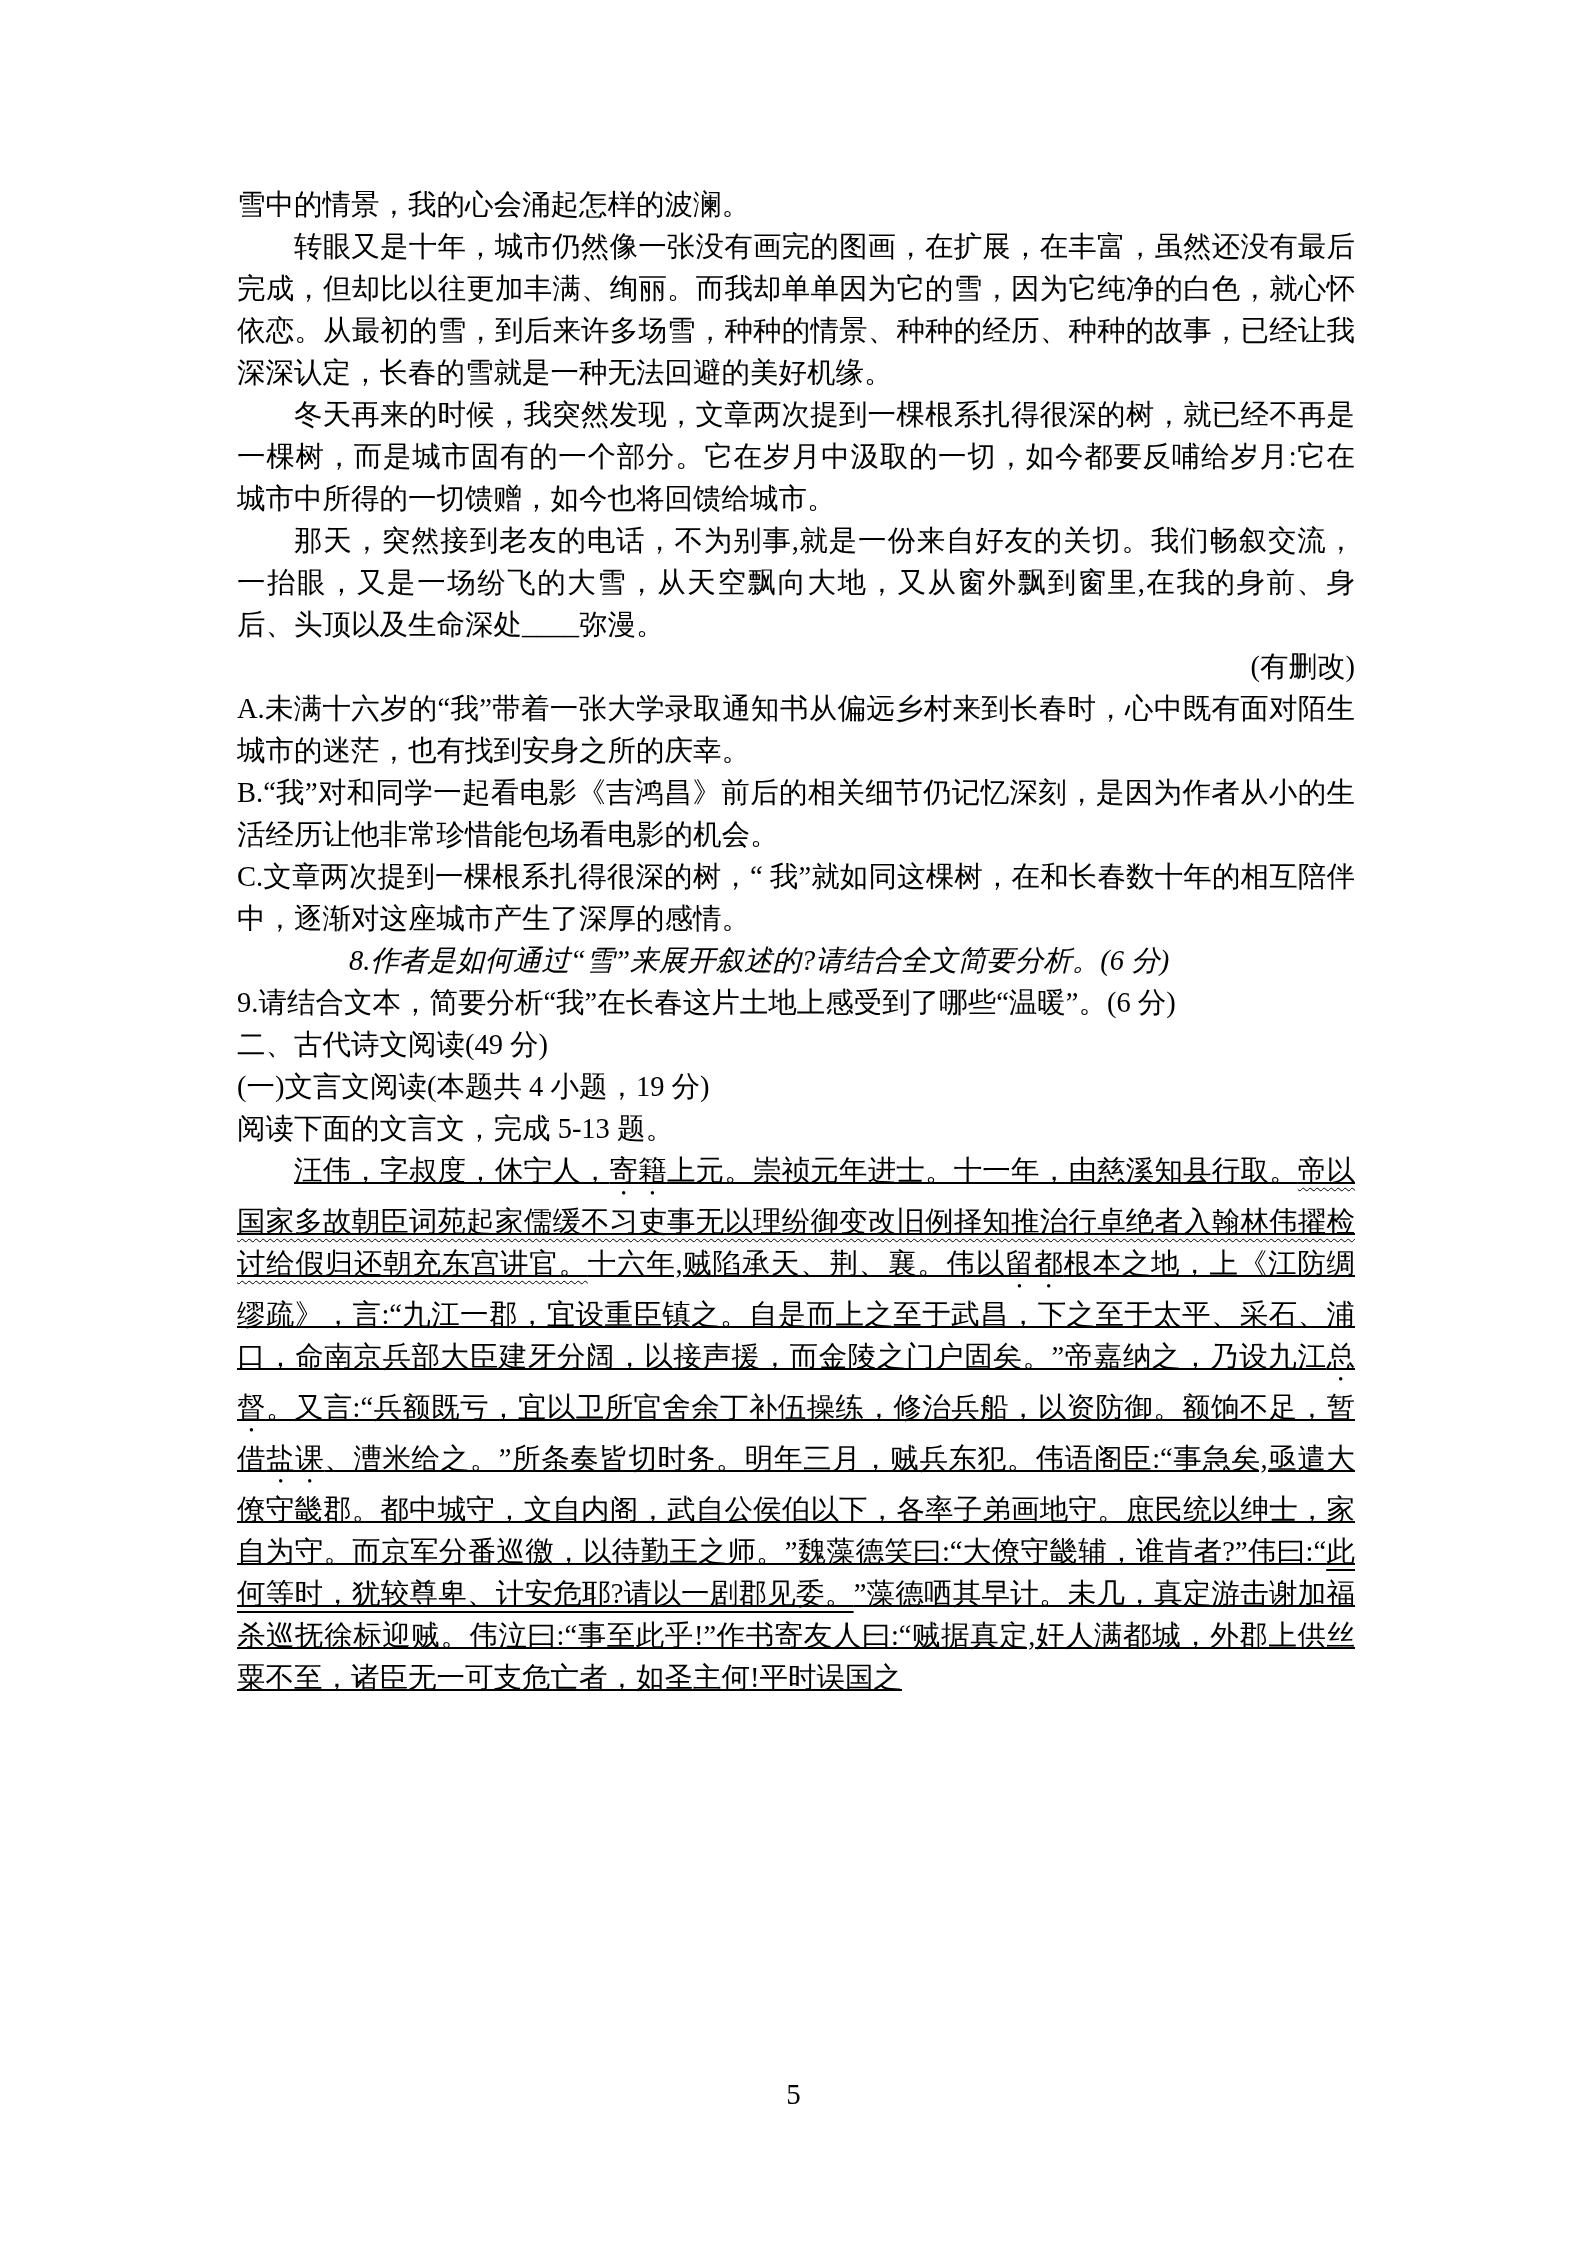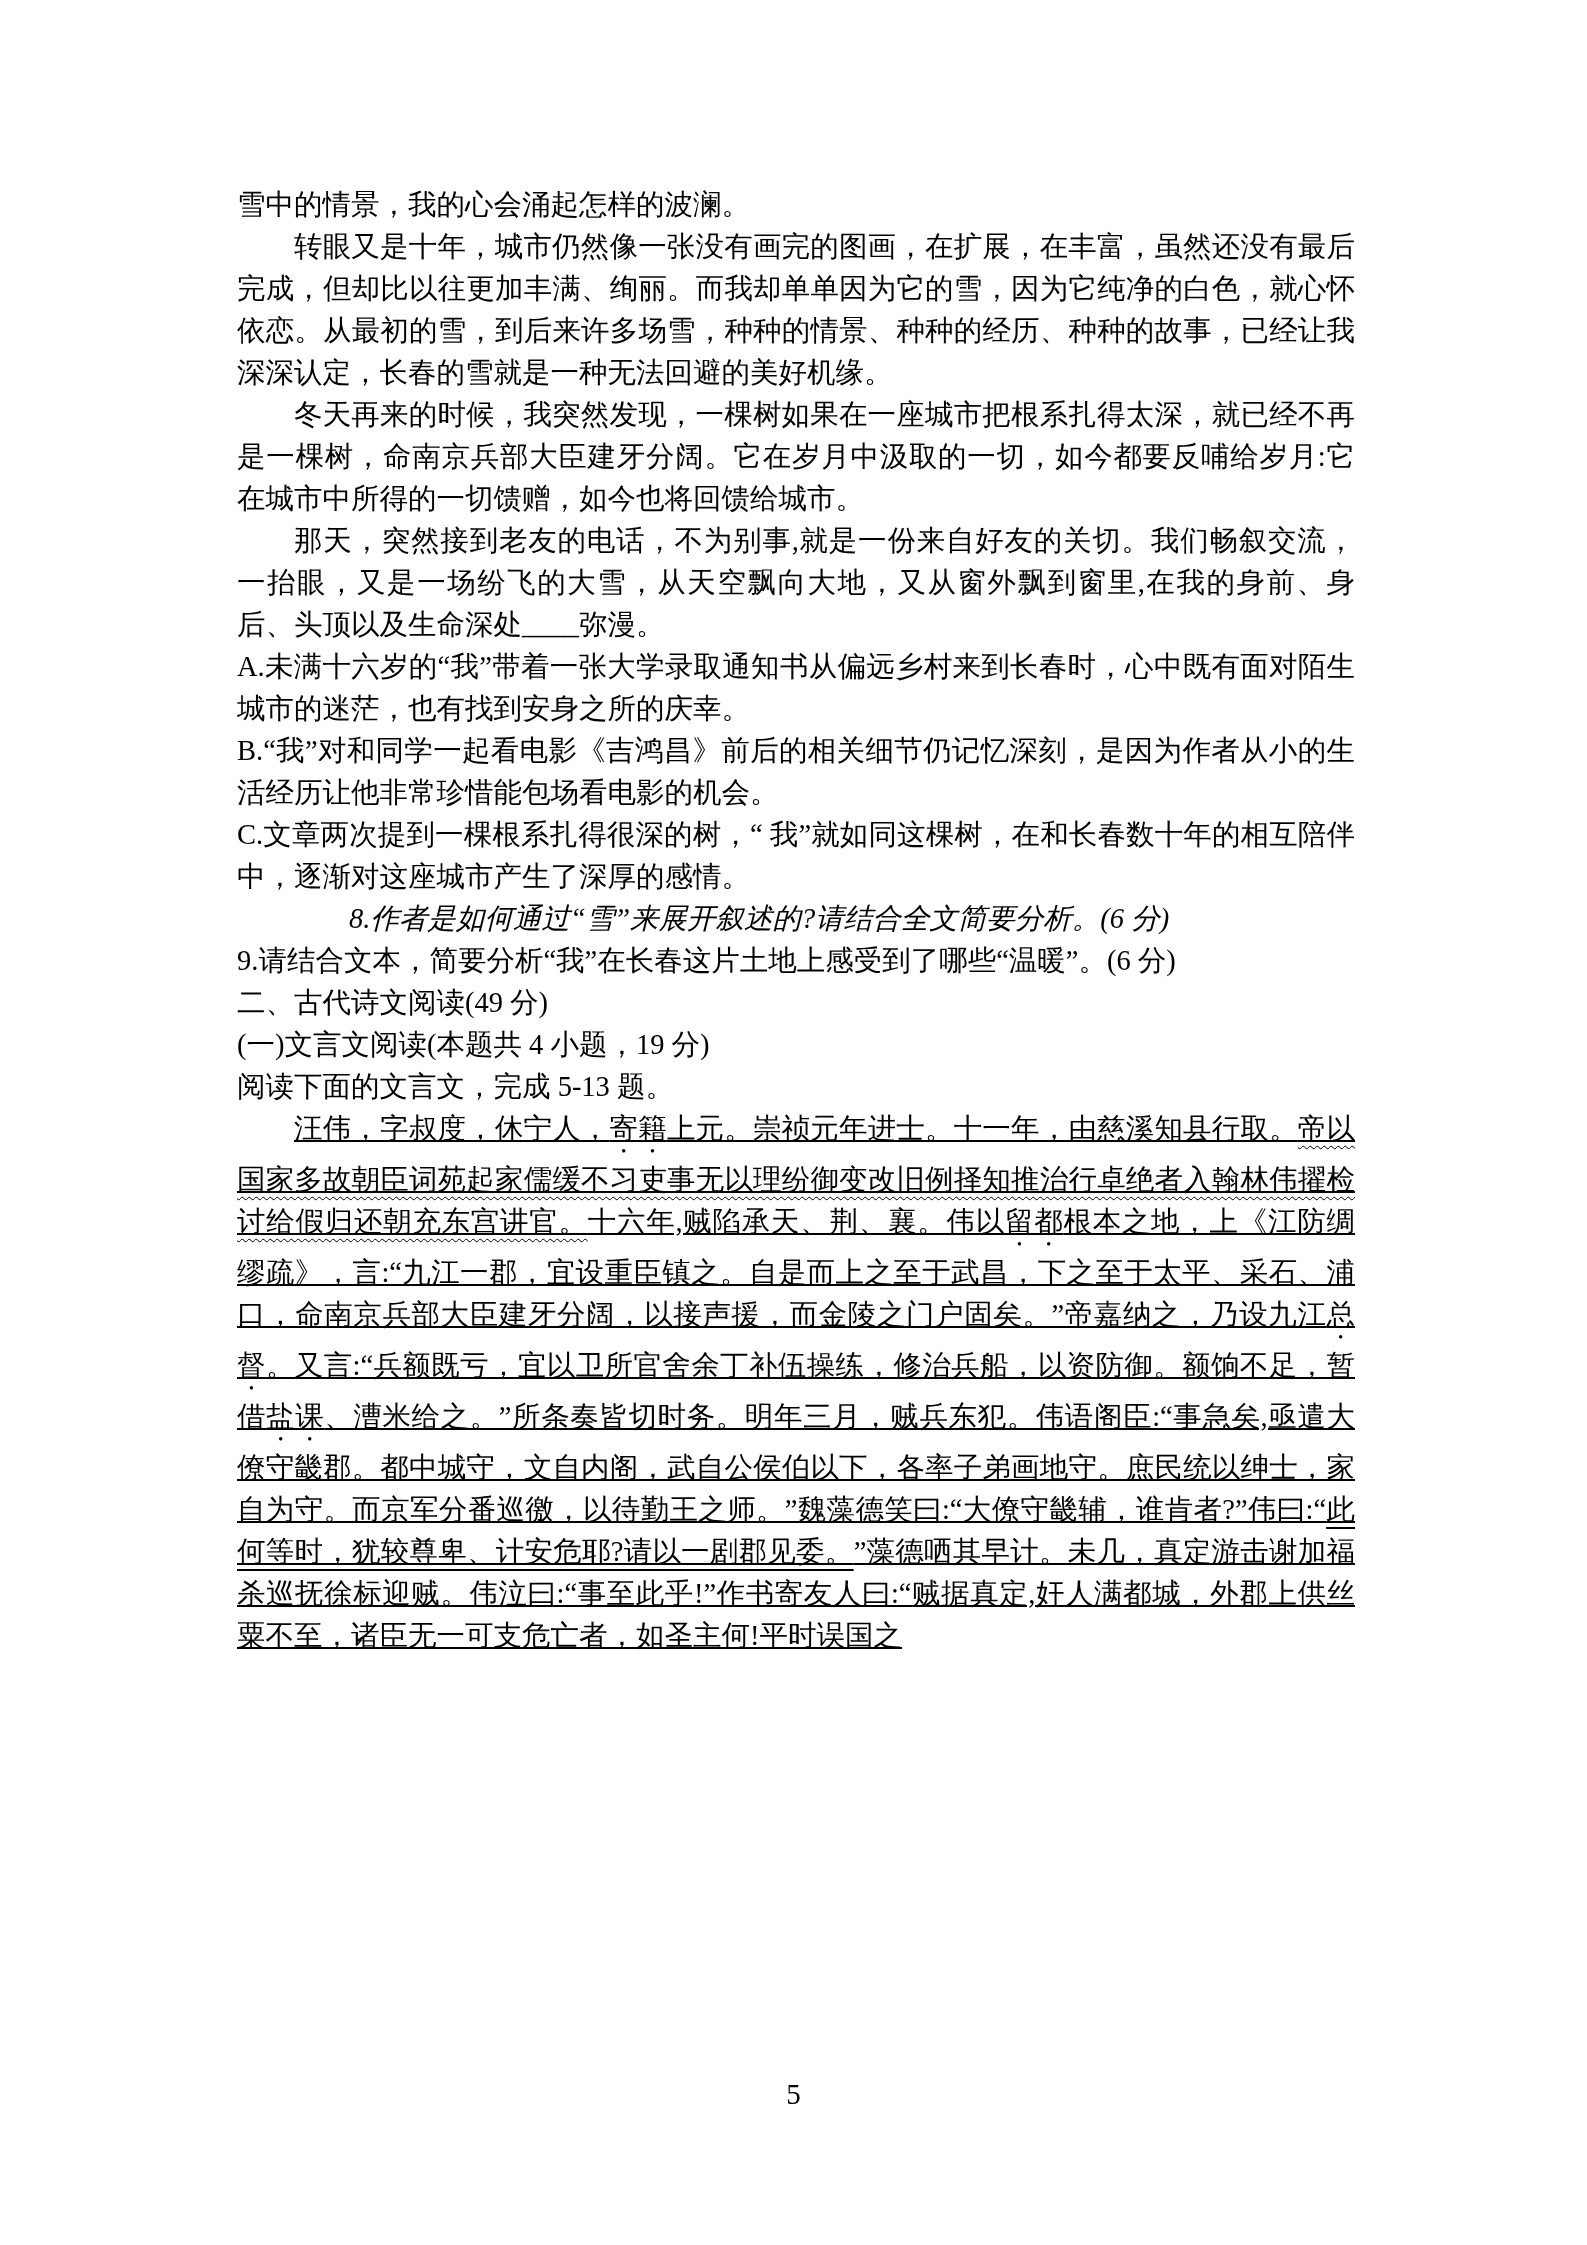--- a/index.html
+++ b/index.html
@@ -58,22 +58,23 @@
 </style>
 </head>
 <body>
 
 <div class="page">
   <div class="content">
 
     <section>
       <p>雪中的情景，我的心会涌起怎样的波澜。</p>
       <p class="pind">转眼又是十年，城市仍然像一张没有画完的图画，在扩展，在丰富，虽然还没有最后完成，但却比以往更加丰满、绚丽。而我却单单因为它的雪，因为它纯净的白色，就心怀依恋。从最初的雪，到后来许多场雪，种种的情景、种种的经历、种种的故事，已经让我深深认定，长春的雪就是一种无法回避的美好机缘。</p>
-      <p class="pind">冬天再来的时候，我突然发现，一棵树如果在一座城市把根系扎得太深，就已经不再是一棵树，命南京兵部大臣建牙分阔。它在岁月中汲取的一切，如今都要反哺给岁月:它在城市中所得的一切馈赠，如今也将回馈给城市。</p>
+      <p class="pind">冬天再来的时候，我突然发现，文章两次提到一棵根系扎得很深的树，就已经不再是一棵树，而是城市固有的一个部分。它在岁月中汲取的一切，如今都要反哺给岁月:它在城市中所得的一切馈赠，如今也将回馈给城市。</p>
       <p class="pind">那天，突然接到老友的电话，不为别事,就是一份来自好友的关切。我们畅叙交流，一抬眼，又是一场纷飞的大雪，从天空飘向大地，又从窗外飘到窗里,在我的身前、身后、头顶以及生命深处____弥漫。</p>
+      <p class="attribution">(有删改)</p>
 
       <p>A.未满十六岁的“我”带着一张大学录取通知书从偏远乡村来到长春时，心中既有面对陌生城市的迷茫，也有找到安身之所的庆幸。</p>
       <p>B.“我”对和同学一起看电影《吉鸿昌》前后的相关细节仍记忆深刻，是因为作者从小的生活经历让他非常珍惜能包场看电影的机会。</p>
       <p>C.文章两次提到一棵根系扎得很深的树，“ 我”就如同这棵树，在和长春数十年的相互陪伴中，逐渐对这座城市产生了深厚的感情。</p>
 
       <p class="q8">8.作者是如何通过“雪”来展开叙述的?请结合全文简要分析。(6 分)</p>
       <p class="q9">9.请结合文本，简要分析“我”在长春这片土地上感受到了哪些“温暖”。(6 分)</p>
     </section>
 
     <section>

